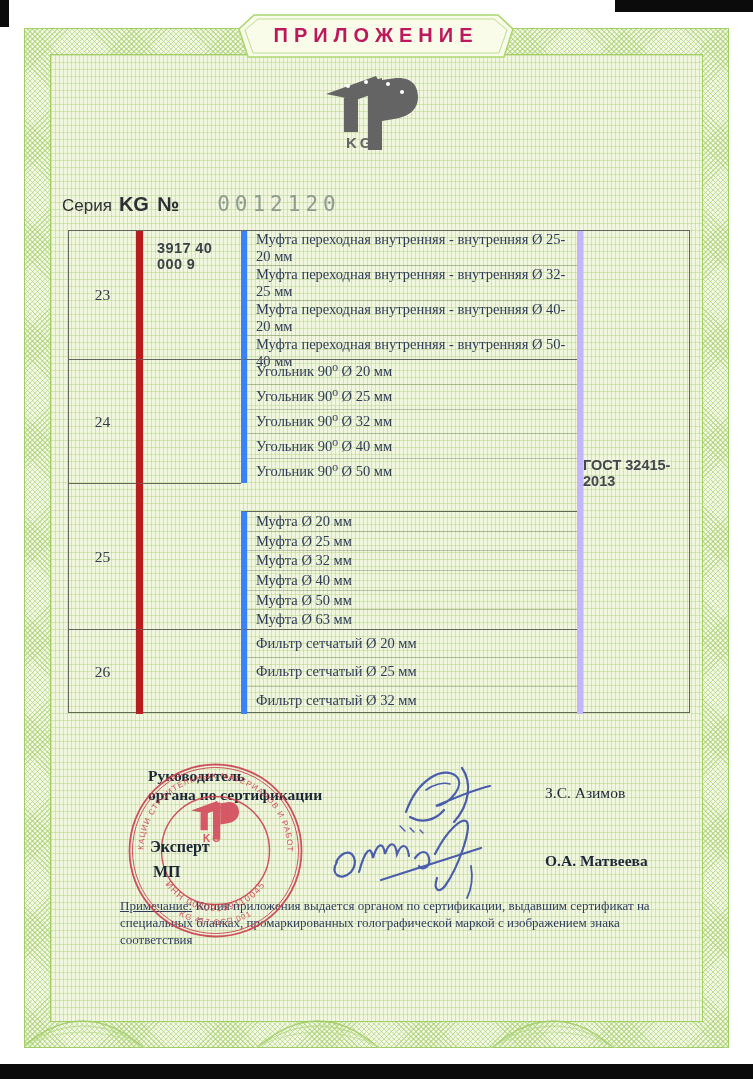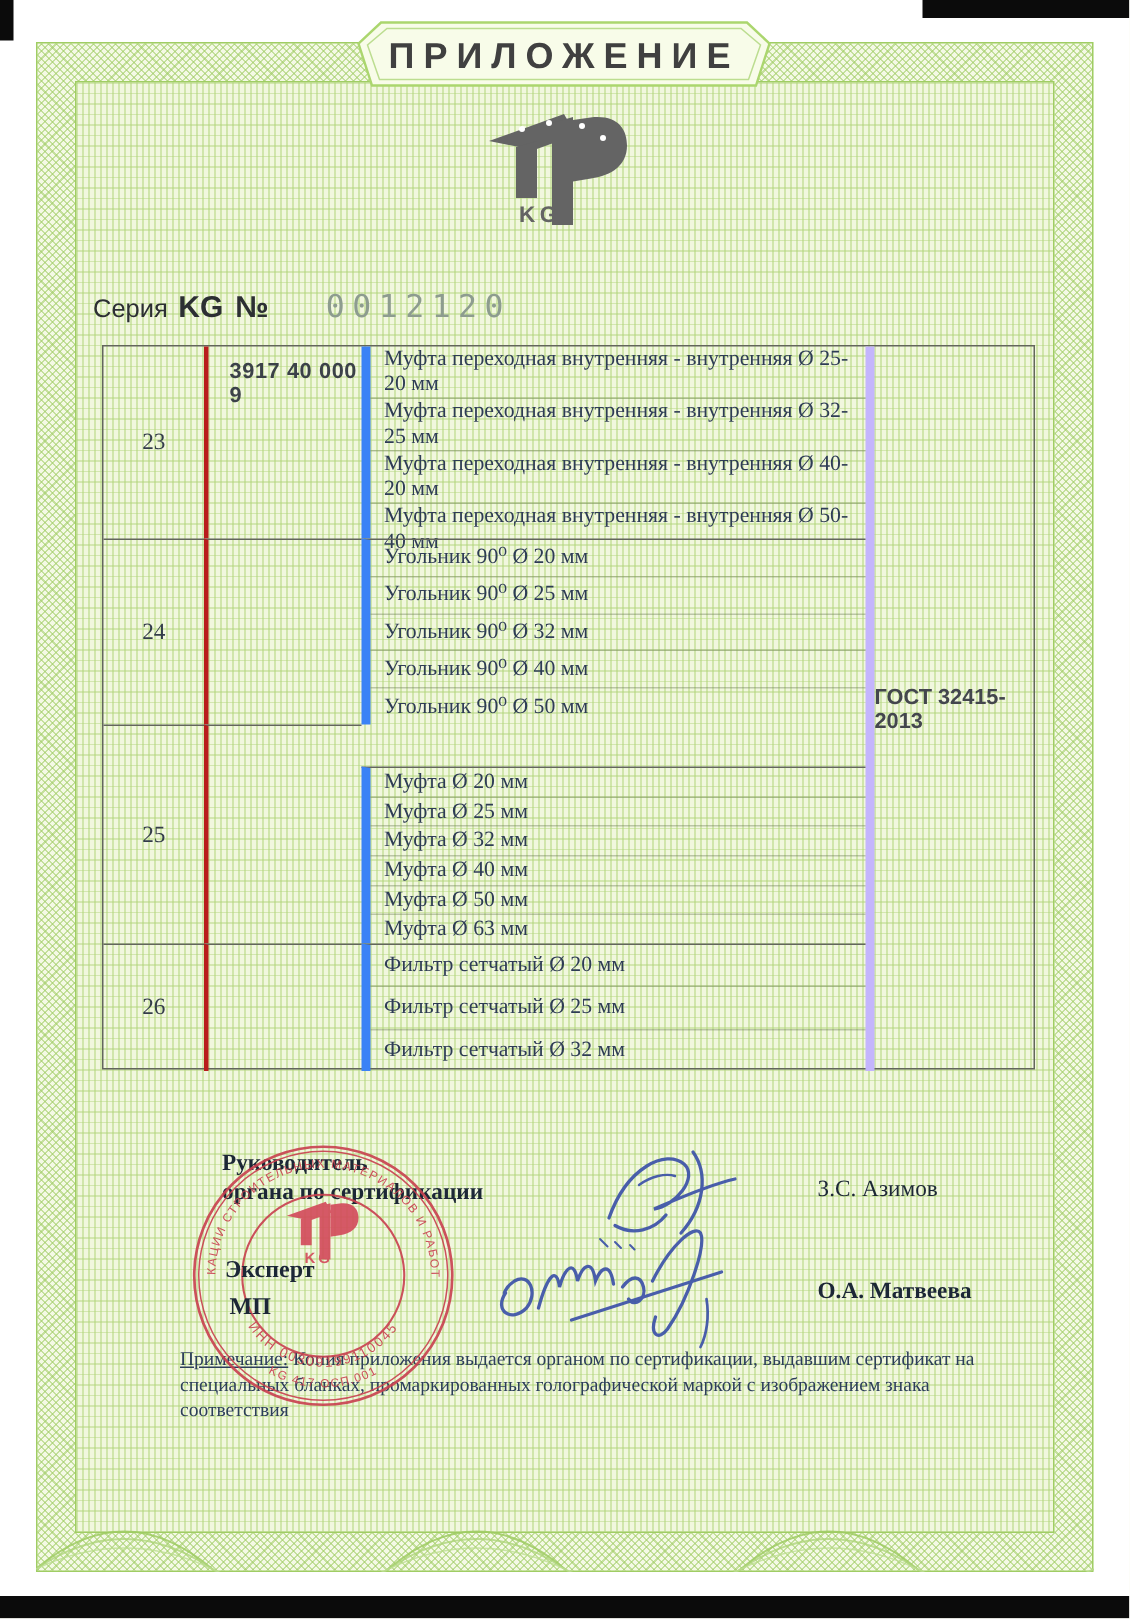--- a/index.html
+++ b/index.html
@@ -22,22 +22,22 @@
     border:1.4px solid #a0cd64;
     background-color:#f1f7de;
     background-image:
       repeating-linear-gradient(90deg, rgba(176,212,120,.5) 0 1px, rgba(0,0,0,0) 1px 4px),
       repeating-linear-gradient(180deg, rgba(170,208,112,.42) 0 1px, rgba(0,0,0,0) 1px 7px);}
   .scallops{position:absolute;left:24px;top:1012px;width:705px;height:36px;}
 
   
   .banner{position:absolute;left:238px;top:12px;width:276px;height:48px;}
   .banner-text{position:absolute;left:0;top:12px;width:276px;text-align:center;
-    font-family:"Liberation Sans","DejaVu Sans",sans-serif;font-weight:bold;font-size:24px;
-    letter-spacing:6px;color:#404040;}
+    font-family:"Liberation Sans","DejaVu Sans",sans-serif;font-weight:bold;font-size:20px;
+    letter-spacing:6px;color:#be185d;}
 
   
   .logo{position:absolute;left:318px;top:70px;width:120px;height:86px;}
 
   
   .serial{position:absolute;left:62px;top:192px;height:30px;display:flex;align-items:baseline;
     font-family:"Liberation Sans","DejaVu Sans",sans-serif;color:#2c2f33;}
   .serial .w1{font-size:17px;}
   .serial .w2{font-size:20px;font-weight:bold;margin-left:7px;}
   .serial .w3{font-size:20px;font-weight:bold;margin-left:8px;}
@@ -45,21 +45,21 @@
     color:#8d9c8f;margin-left:38px;}
 
   
   #cert-table{position:absolute;left:68px;top:230px;width:622px;height:483px;box-sizing:border-box;
     display:grid;grid-template-columns:67px 105px 336px 111px;
     grid-template-rows:128px 124px 146px 85px;
     border:1.4px solid #63665c;}
   .t-cell{box-sizing:border-box;}
   .t-num{grid-column:1;display:flex;align-items:center;justify-content:center;
     font-size:15.5px;color:#333c4a;}
-  .t-code{grid-column:2;border-left:3px solid #b91c1c;padding:9px 0 0 14px;
+  .t-code{grid-column:2;border-left:7px solid #b91c1c;padding:9px 0 0 14px;
     font-family:"Liberation Sans","DejaVu Sans",sans-serif;font-weight:bold;font-size:14.5px;
     color:#3b4148;letter-spacing:.4px;}
   .t-items{grid-column:3;border-left:6px solid #3b82f6;display:flex;flex-direction:column;}
   .t-gost{grid-column:4;grid-row:1 / span 4;border-left:6px solid #c4b5fd;
     display:flex;align-items:center;justify-content:center;
     font-family:"Liberation Sans","DejaVu Sans",sans-serif;font-weight:bold;font-size:14.5px;color:#43464d;}
   .row-sep{border-top:1px solid #63665c;}
   .item{flex:1;display:flex;align-items:center;padding-left:9px;
     font-size:14.5px;color:#2e3c55;}
   .item + .item{border-top:1px solid rgba(100,115,80,.38);}

